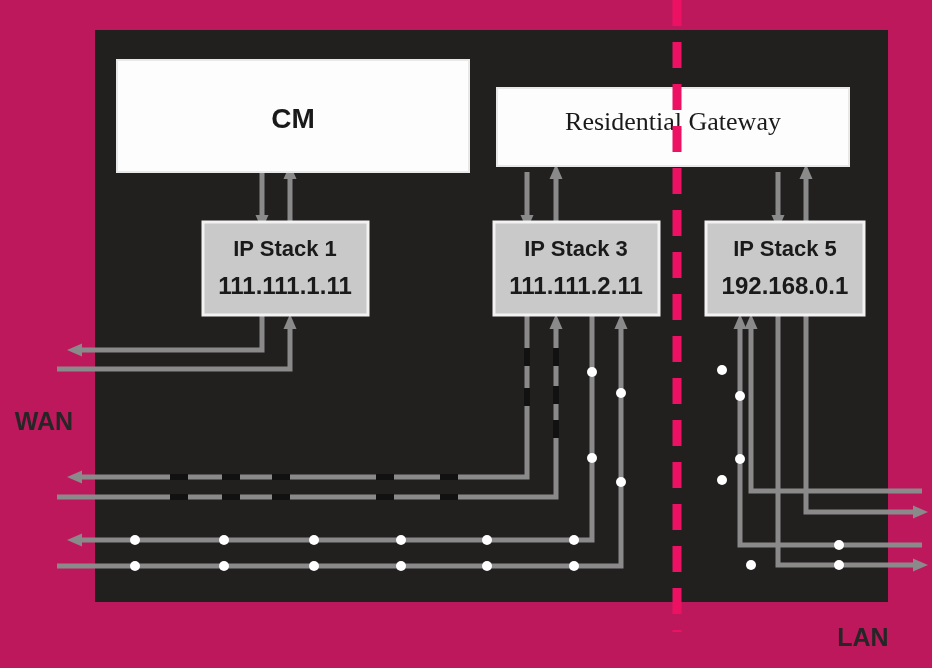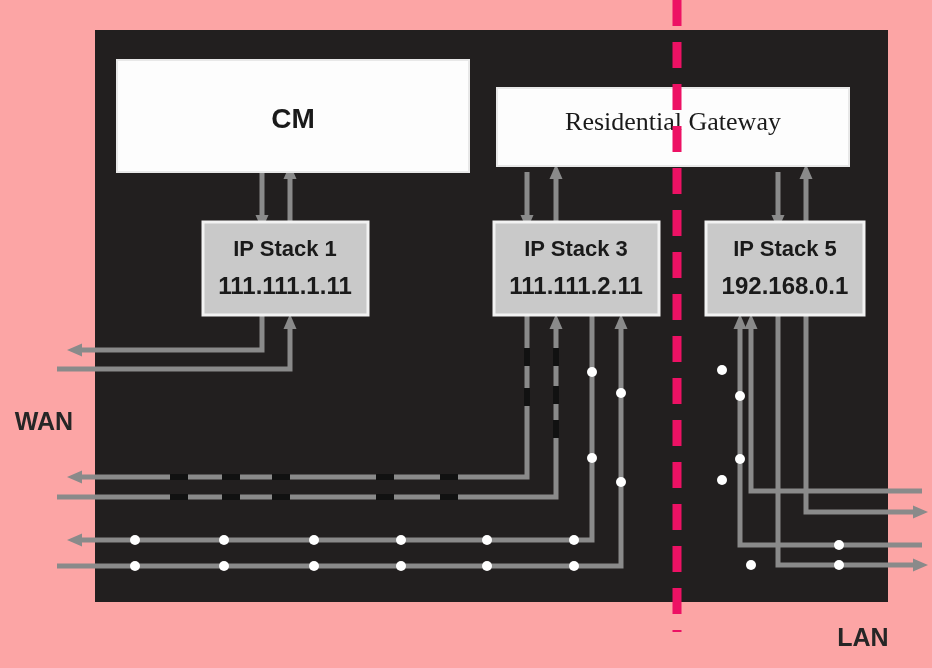--- a/index.html
+++ b/index.html
@@ -1,21 +1,21 @@
 <!DOCTYPE html>
 <html><head>
 <meta charset="utf-8">
 <style>
   html,body{margin:0;padding:0;background:#ffffff;}
   body{
     width:932px;height:668px;overflow:hidden;
     font-family:"Liberation Sans", sans-serif;
     position:relative;
   }
-  #stage{position:absolute;left:0;top:0;width:932px;height:668px;background:#fca5a5;text-align:center;}
+  #stage{position:absolute;left:0;top:0;width:932px;height:668px;background:#be185d;text-align:center;}
   svg{display:block;}
   .boxlabel{
     font-family:"Liberation Sans", sans-serif;
     font-weight:bold;
     fill:#1a1a1a;
     text-anchor:middle;
     dominant-baseline:middle;
   }
   .gwlabel{
     font-family:"Liberation Serif", serif;

